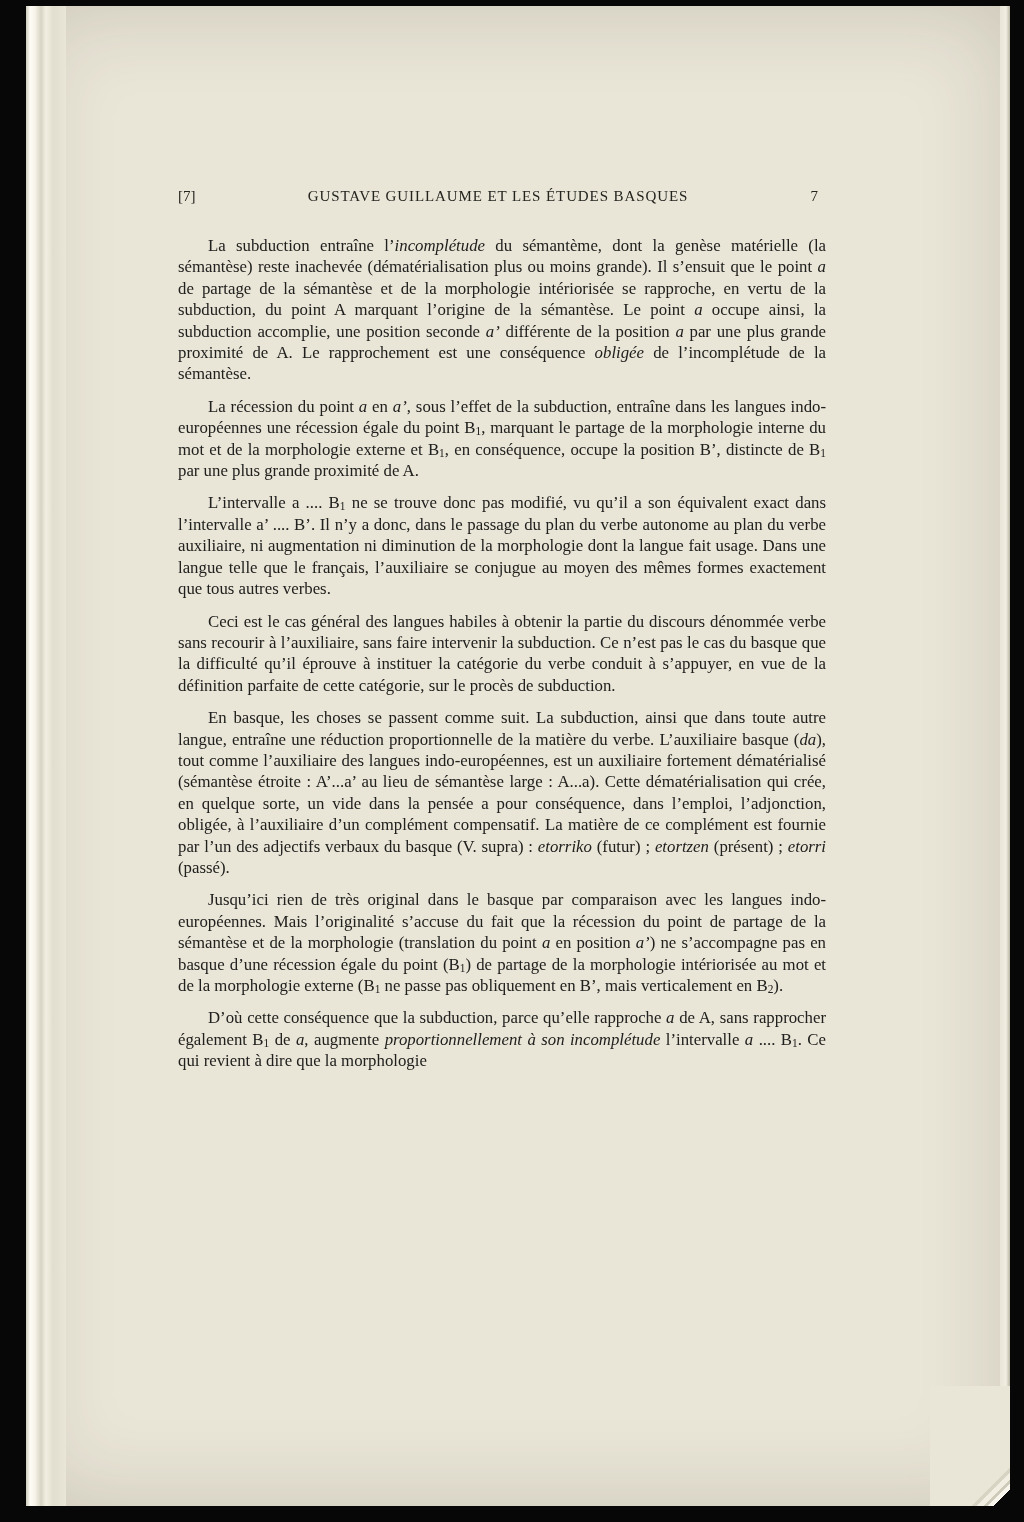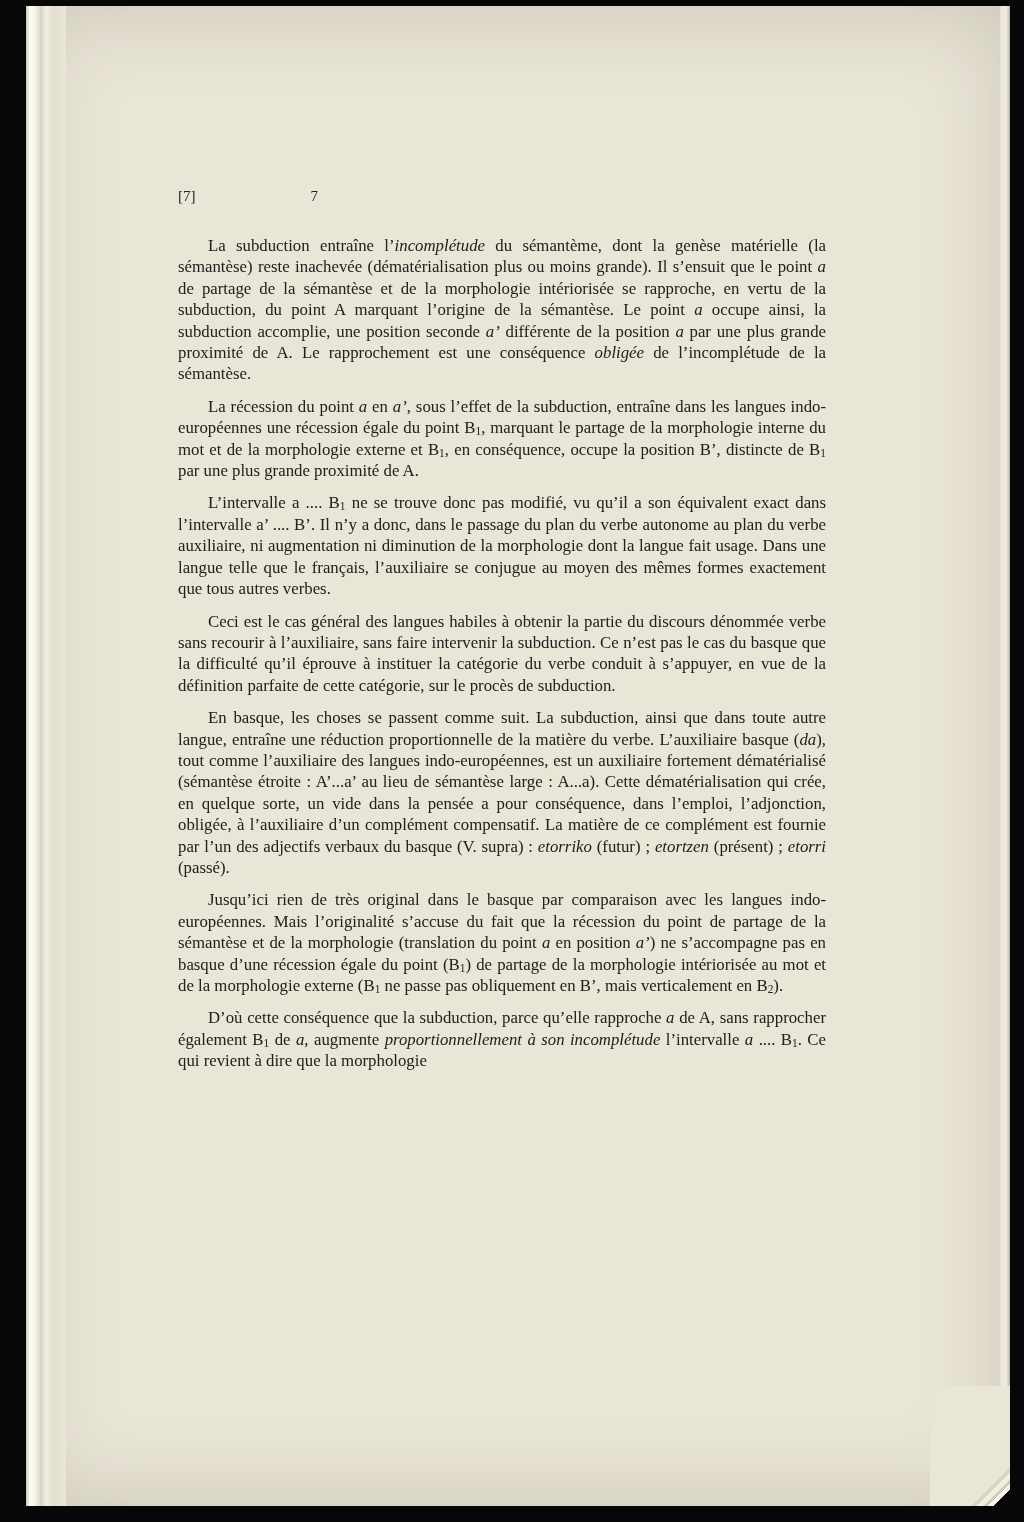--- a/index.html
+++ b/index.html
@@ -117,20 +117,21 @@
 
 <div class="scan-bg">
   <div class="book-page">
     <div class="page-edge-left"></div>
     <div class="page-edge-right"></div>
     <div class="page-corner-stack"></div>
 
     <div class="content">
       <div class="running-header">
         <span class="folio">[7]</span>
+        <span class="title">GUSTAVE GUILLAUME ET LES ÉTUDES BASQUES</span>
         <span class="pageno">7</span>
       </div>
       <div class="body-text" id="paragraphs">
           <p>La subduction entraîne l’<i>incomplétude</i> du sémantème, dont la genèse matérielle (la sémantèse) reste inachevée (dématérialisation plus ou moins grande). Il s’ensuit que le point <i>a</i> de partage de la sémantèse et de la morphologie intériorisée se rapproche, en vertu de la subduction, du point A marquant l’origine de la sémantèse. Le point <i>a</i> occupe ainsi, la subduction accomplie, une position seconde <i>a’</i> différente de la position <i>a</i> par une plus grande proximité de A. Le rapprochement est une conséquence <i>obligée</i> de l’incomplétude de la sémantèse.</p>
           <p>La récession du point <i>a</i> en <i>a’</i>, sous l’effet de la subduction, entraîne dans les langues indo-européennes une récession égale du point B<sub>1</sub>, marquant le partage de la morphologie interne du mot et de la morphologie externe et B<sub>1</sub>, en conséquence, occupe la position B’, distincte de B<sub>1</sub> par une plus grande proximité de A.</p>
           <p>L’intervalle a .... B<sub>1</sub> ne se trouve donc pas modifié, vu qu’il a son équivalent exact dans l’intervalle a’ .... B’. Il n’y a donc, dans le passage du plan du verbe autonome au plan du verbe auxiliaire, ni augmentation ni diminution de la morphologie dont la langue fait usage. Dans une langue telle que le français, l’auxiliaire se conjugue au moyen des mêmes formes exactement que tous autres verbes.</p>
           <p>Ceci est le cas général des langues habiles à obtenir la partie du discours dénommée verbe sans recourir à l’auxiliaire, sans faire intervenir la subduction. Ce n’est pas le cas du basque que la difficulté qu’il éprouve à instituer la catégorie du verbe conduit à s’appuyer, en vue de la définition parfaite de cette catégorie, sur le procès de subduction.</p>
           <p>En basque, les choses se passent comme suit. La subduction, ainsi que dans toute autre langue, entraîne une réduction proportionnelle de la matière du verbe. L’auxiliaire basque (<i>da</i>), tout comme l’auxiliaire des langues indo-européennes, est un auxiliaire fortement dématérialisé (sémantèse étroite : A’...a’ au lieu de sémantèse large : A...a). Cette dématérialisation qui crée, en quelque sorte, un vide dans la pensée a pour conséquence, dans l’emploi, l’adjonction, obligée, à l’auxiliaire d’un complément compensatif. La matière de ce complément est fournie par l’un des adjectifs verbaux du basque (V. supra) : <i>etorriko</i> (futur) ; <i>etortzen</i> (présent) ; <i>etorri</i> (passé).</p>
           <p>Jusqu’ici rien de très original dans le basque par comparaison avec les langues indo-européennes. Mais l’originalité s’accuse du fait que la récession du point de partage de la sémantèse et de la morphologie (translation du point <i>a</i> en position <i>a’</i>) ne s’accompagne pas en basque d’une récession égale du point (B<sub>1</sub>) de partage de la morphologie intériorisée au mot et de la morphologie externe (B<sub>1</sub> ne passe pas obliquement en B’, mais verticalement en B<sub>2</sub>).</p>
           <p>D’où cette conséquence que la subduction, parce qu’elle rapproche <i>a</i> de A, sans rapprocher également B<sub>1</sub> de <i>a</i>, augmente <i>proportionnellement à son incomplétude</i> l’intervalle <i>a</i> .... B<sub>1</sub>. Ce qui revient à dire que la morphologie</p>

